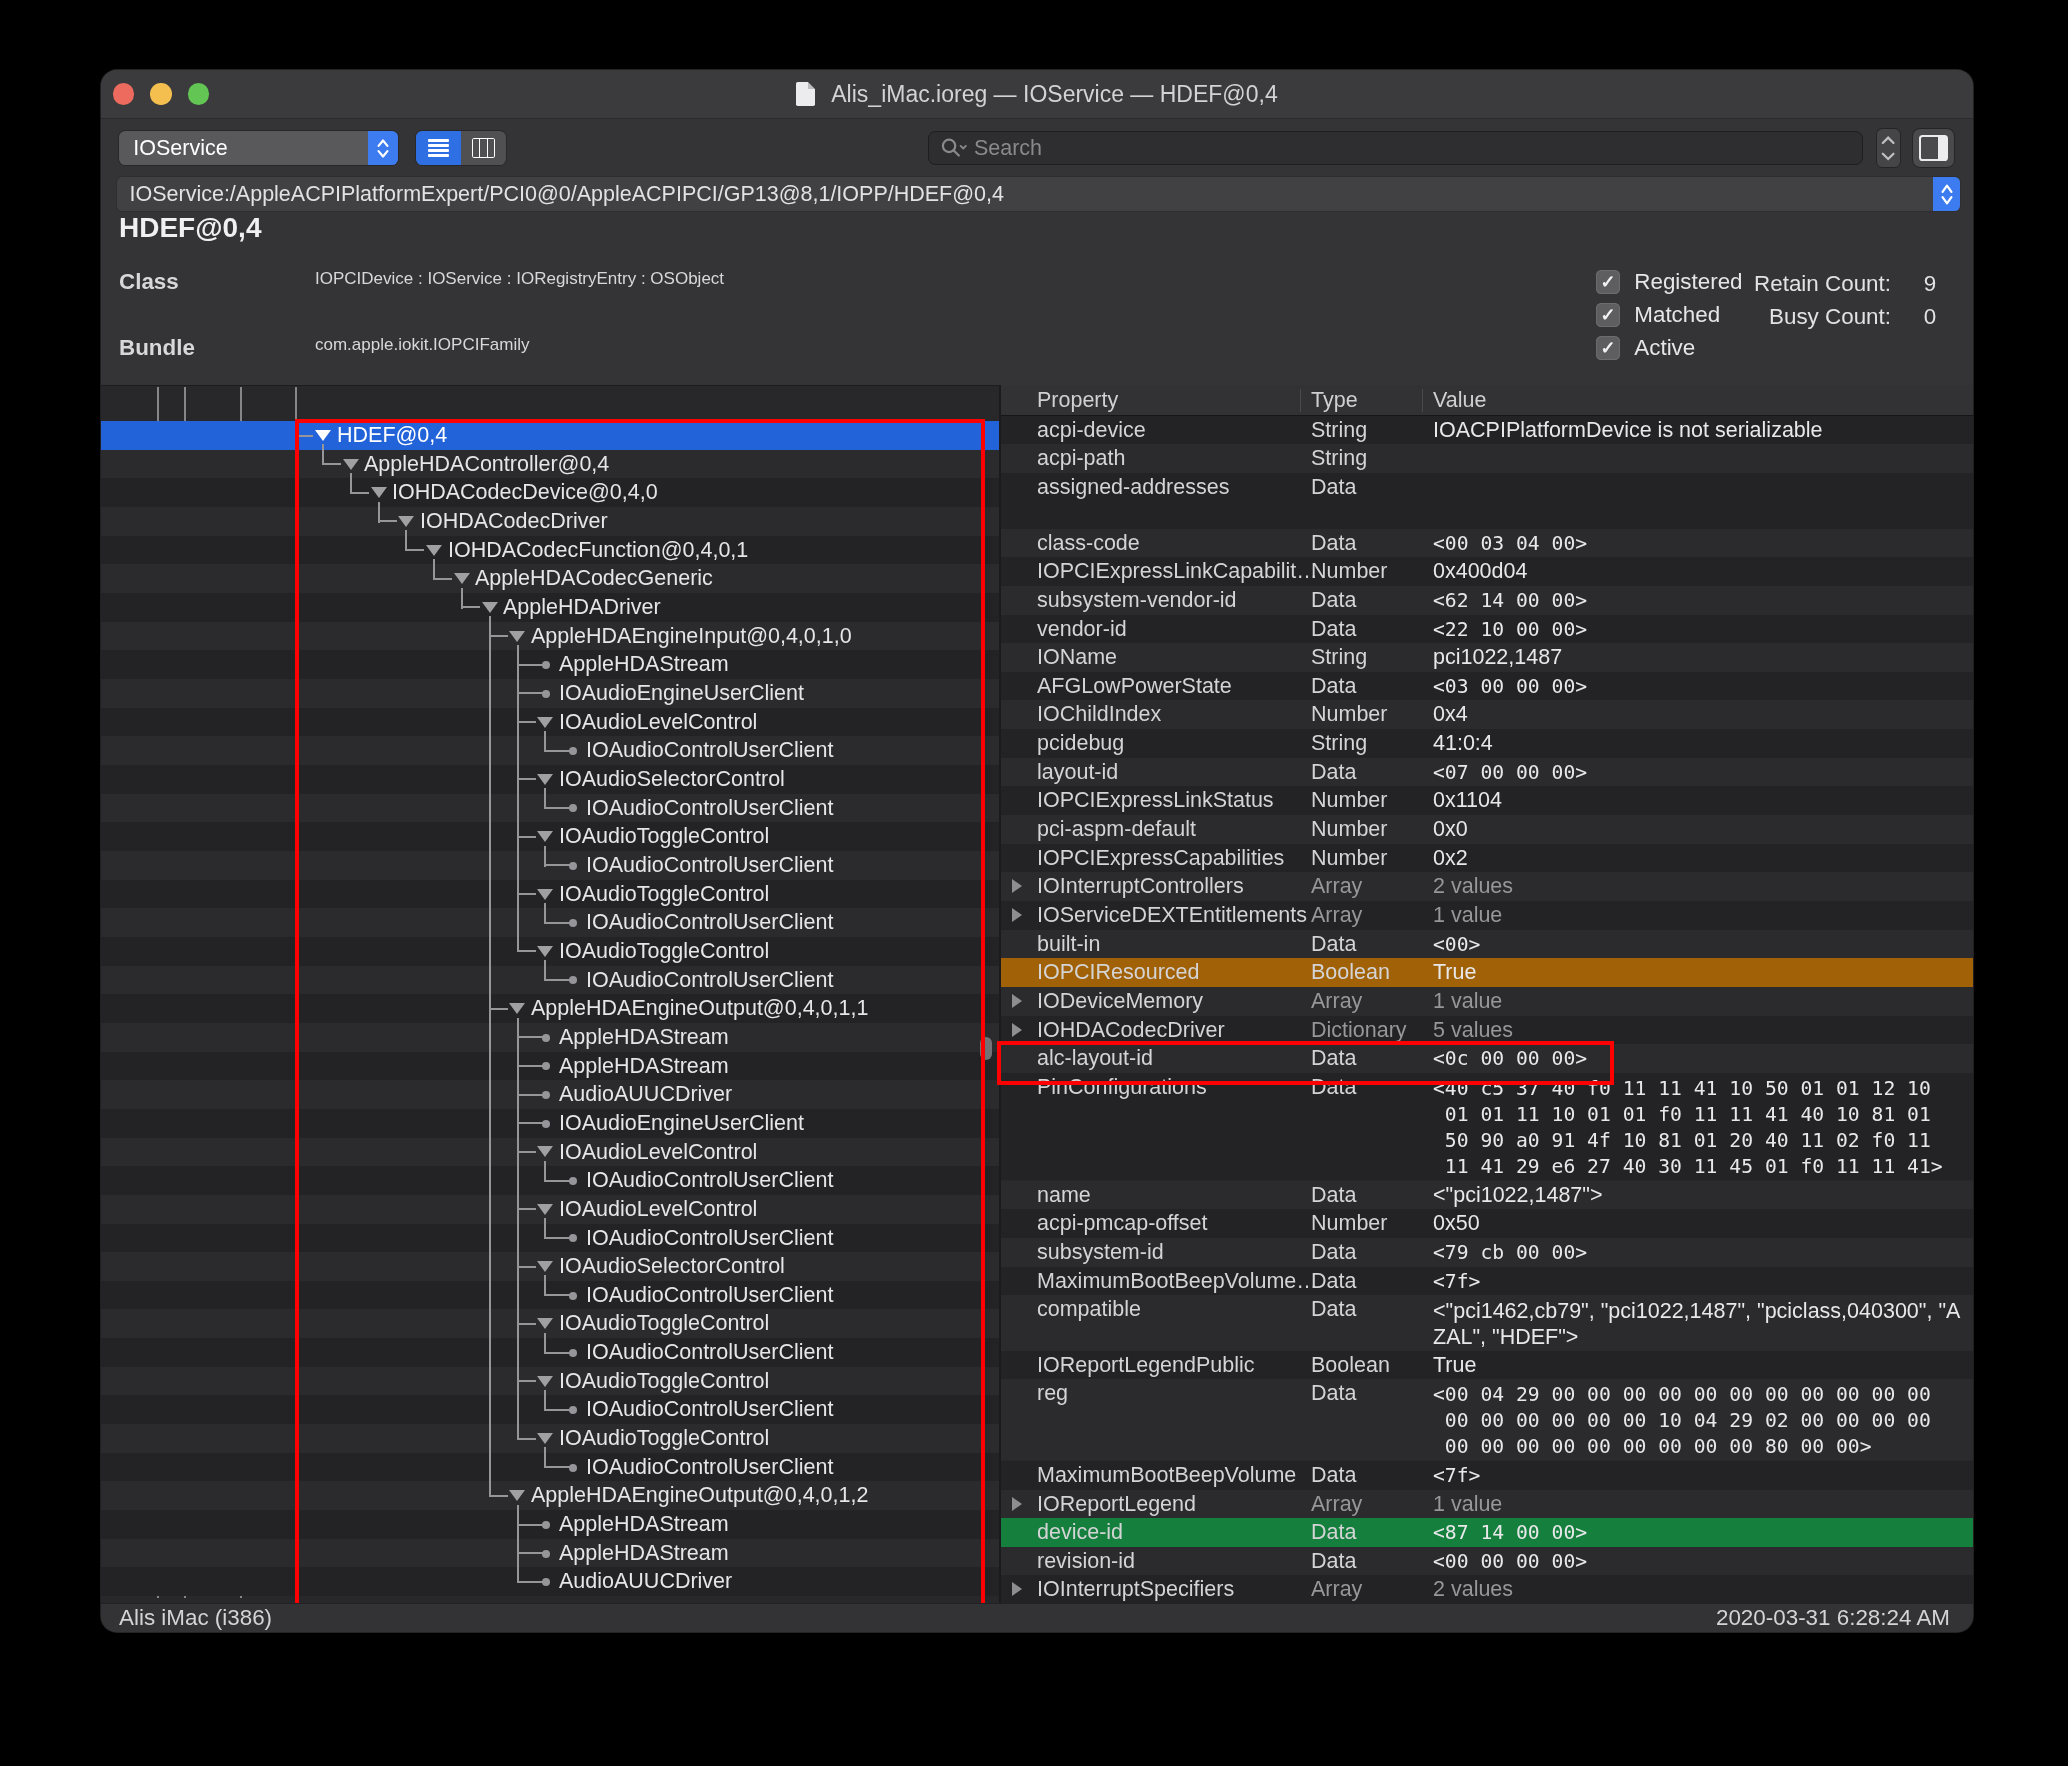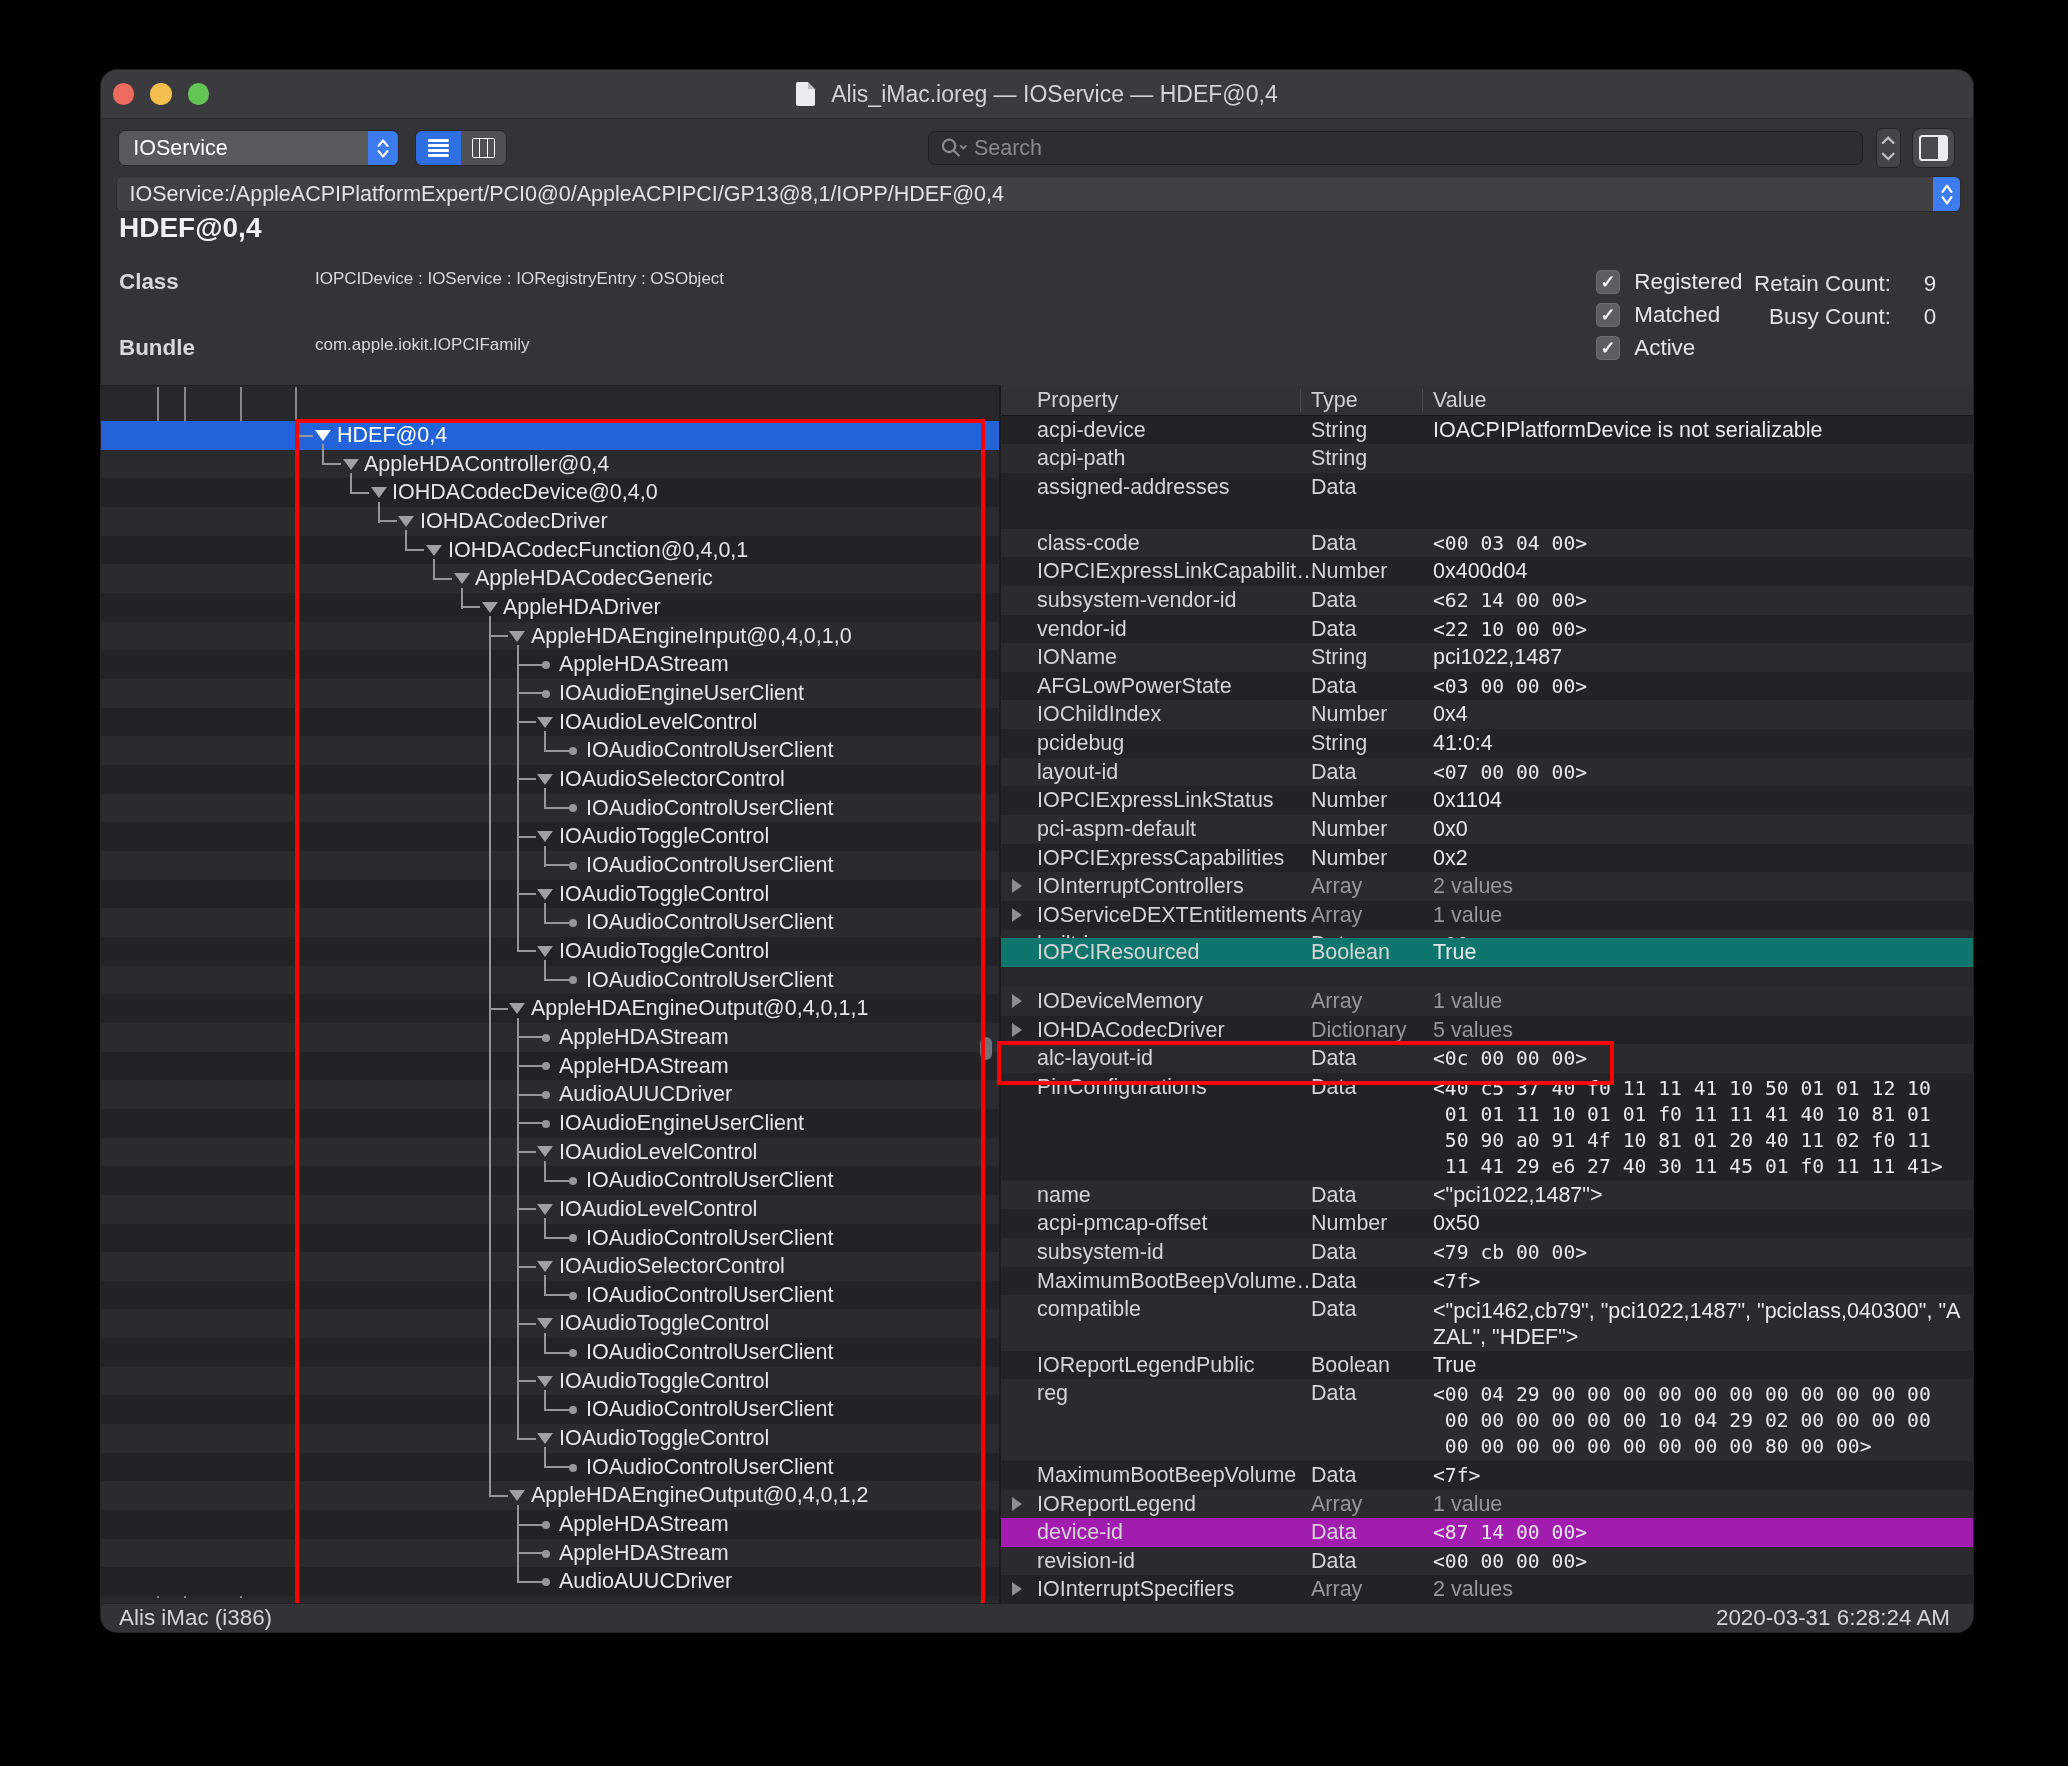--- a/index.html
+++ b/index.html
@@ -464,21 +464,21 @@
           <div class="p-tri" style="top: 7.2px;"></div>
           <div class="p-prop" style="line-height: 29px;">IOServiceDEXTEntitlements</div>
           <div class="p-type dim" style="line-height: 29px;">Array</div>
           <div class="p-val dim" style="line-height: 29px;">1 value</div>
         </div>
         <div class="p-row" style="top: 860px; height: 29px; overflow: hidden; background: rgb(43, 43, 45);">
           <div class="p-prop" style="line-height: 29px;">built-in</div>
           <div class="p-type" style="line-height: 29px;">Data</div>
           <div class="p-val mono" style="line-height: 29px;">&lt;00&gt;</div>
         </div>
-        <div class="p-row" style="top: 868px; height: 29px; overflow: hidden; background: #0f766e;">
+        <div class="p-row" style="top: 888px; height: 29px; overflow: hidden; background: #a16207;">
           <div class="p-prop" style="line-height: 29px;">IOPCIResourced</div>
           <div class="p-type" style="line-height: 29px;">Boolean</div>
           <div class="p-val" style="line-height: 29px;">True</div>
         </div>
         <div class="p-row" style="top: 917px; height: 29px; overflow: hidden; background: rgb(43, 43, 45);">
           <div class="p-tri" style="top: 7.2px;"></div>
           <div class="p-prop" style="line-height: 29px;">IODeviceMemory</div>
           <div class="p-type dim" style="line-height: 29px;">Array</div>
           <div class="p-val dim" style="line-height: 29px;">1 value</div>
         </div>
@@ -543,21 +543,21 @@
           <div class="p-prop" style="line-height: 29px;">MaximumBootBeepVolume</div>
           <div class="p-type" style="line-height: 29px;">Data</div>
           <div class="p-val mono" style="line-height: 29px;">&lt;7f&gt;</div>
         </div>
         <div class="p-row" style="top: 1420px; height: 29px; overflow: hidden; background: rgb(43, 43, 45);">
           <div class="p-tri" style="top: 7.2px;"></div>
           <div class="p-prop" style="line-height: 29px;">IOReportLegend</div>
           <div class="p-type dim" style="line-height: 29px;">Array</div>
           <div class="p-val dim" style="line-height: 29px;">1 value</div>
         </div>
-        <div class="p-row" style="top: 1448px; height: 29px; overflow: hidden; background: #a21caf;">
+        <div class="p-row" style="top: 1448px; height: 29px; overflow: hidden; background: #15803d;">
           <div class="p-prop" style="line-height: 29px;">device-id</div>
           <div class="p-type" style="line-height: 29px;">Data</div>
           <div class="p-val mono" style="line-height: 29px;">&lt;87 14 00 00&gt;</div>
         </div>
         <div class="p-row" style="top: 1477px; height: 29px; overflow: hidden; background: rgb(43, 43, 45);">
           <div class="p-prop" style="line-height: 29px;">revision-id</div>
           <div class="p-type" style="line-height: 29px;">Data</div>
           <div class="p-val mono" style="line-height: 29px;">&lt;00 00 00 00&gt;</div>
         </div>
         <div class="p-row" style="top: 1505px; height: 28px; overflow: hidden; background: rgb(35, 35, 37);">

